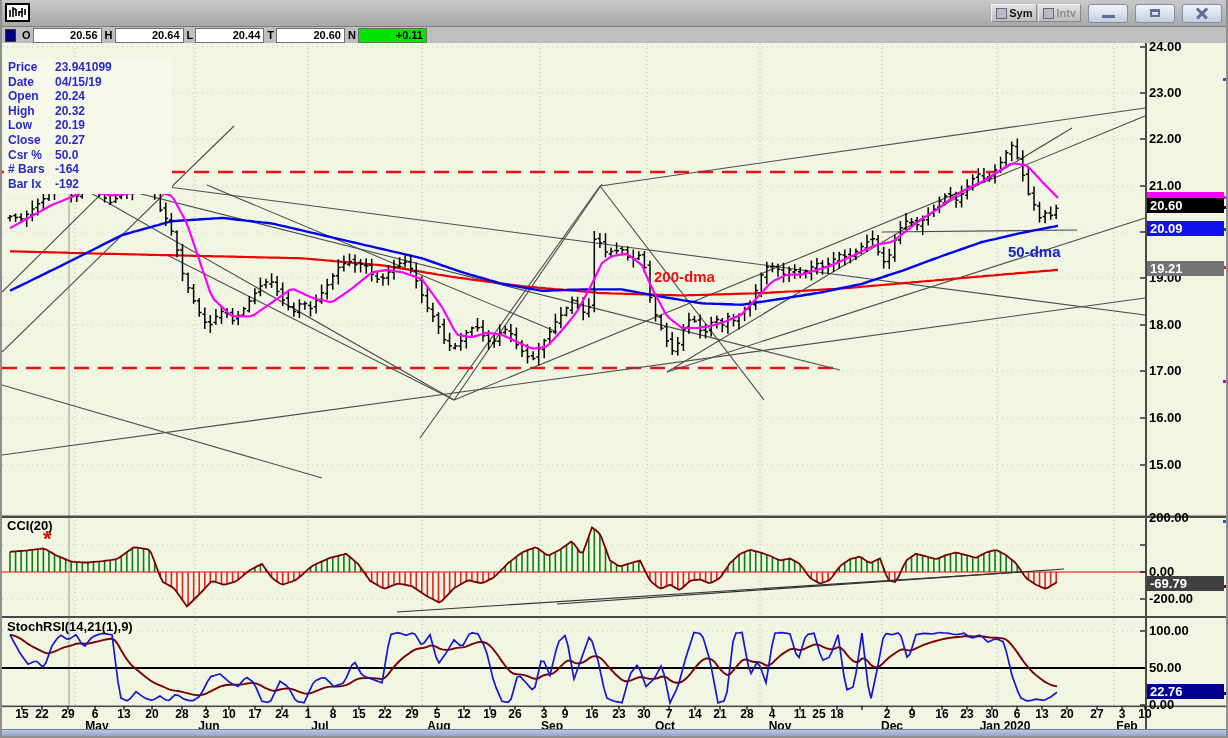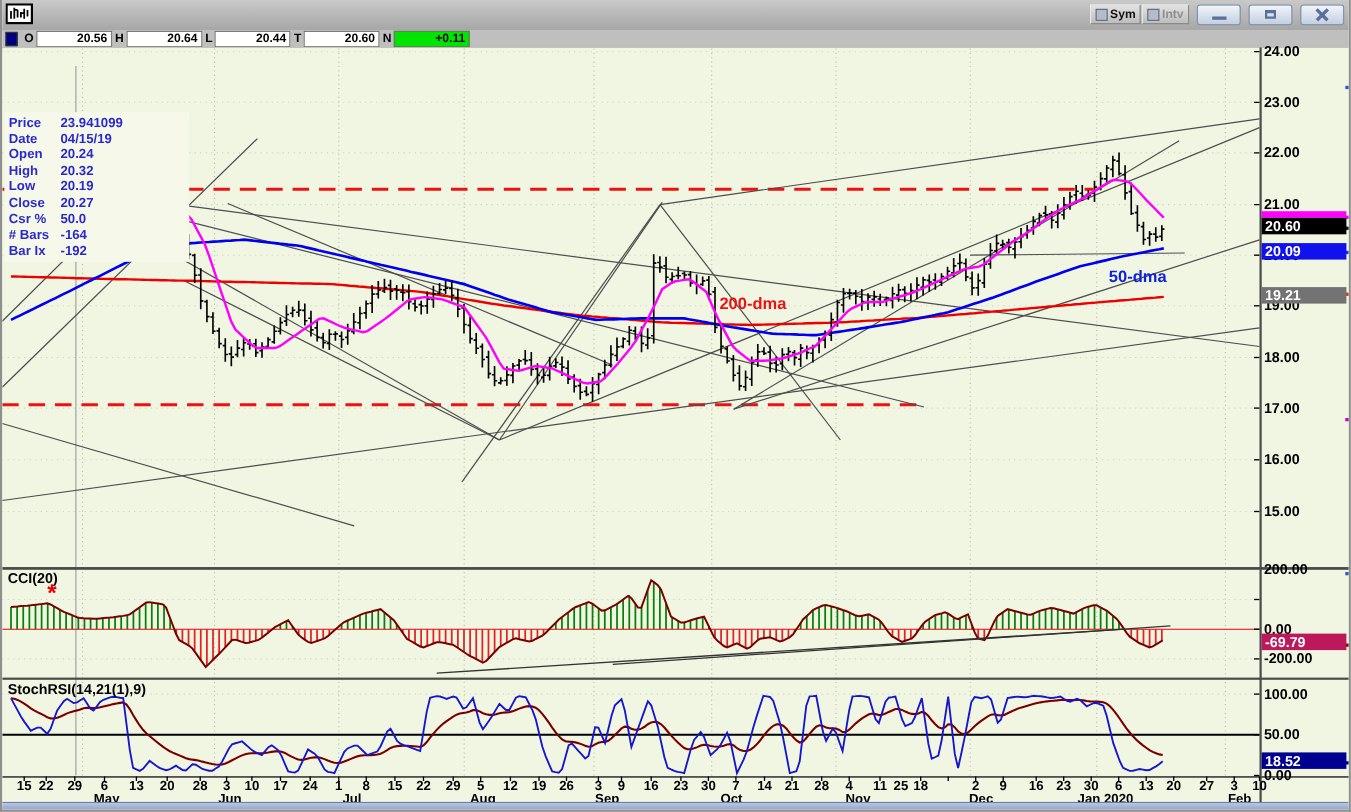--- a/index.html
+++ b/index.html
@@ -35,21 +35,21 @@
   .qval{width:64px;height:12px;background:#fff;border:1px solid #6f6f6f;
     font-size:11px;font-weight:bold;color:#000;text-align:right;padding:0 3px 1px 0;line-height:13px;}
   .qval.green{background:#00e400;}
   
   .ax-label{position:absolute;left:1147px;font-size:13px;font-weight:bold;color:#000;white-space:nowrap;}
   .ax-box{position:absolute;left:1145px;width:77px;height:15px;font-size:13px;font-weight:bold;
     color:#fff;line-height:15px;padding-left:3px;box-sizing:border-box;white-space:nowrap;}
   .day-label{position:absolute;font-size:12px;font-weight:bold;color:#000;transform:translateX(-50%);top:707px;}
   .month-label{position:absolute;font-size:12px;font-weight:bold;color:#000;transform:translateX(-50%);top:719px;white-space:nowrap;}
   .panel-label{position:absolute;left:5px;font-size:13px;font-weight:bold;color:#000;}
-  .info-panel{position:absolute;left:2px;top:58px;width:164px;background:#f6f8e9;padding:2px 0 3px 4px;margin-top:44px;}
+  .info-panel{position:absolute;left:2px;top:58px;width:164px;background:#f6f8e9;padding:2px 0 3px 4px;}
   .info-row{position:relative;height:14.6px;font-size:12px;font-weight:bold;color:#2a2acc;white-space:nowrap;}
   .info-row .v{position:absolute;left:47px;top:0;}
   .lbl-200dma{position:absolute;left:652px;top:268px;font-size:15px;font-weight:bold;color:#ee1111;}
   .lbl-50dma{position:absolute;left:1006px;top:243px;font-size:15px;font-weight:bold;color:#1122dd;}
   .asterisk{position:absolute;left:41px;top:526px;font-size:22px;font-weight:bold;color:#ee0000;}
   .bottom-strip{position:absolute;left:0;right:0;bottom:0;height:6px;
     background:linear-gradient(#bac7e1,#92a6cb);border-top:1px solid #6a7fa8;}
   #chart-svg{position:absolute;left:0;top:43px;}
 </style>
 </head>
@@ -459,22 +459,22 @@
       <div class="ax-label" style="top: 510px;">200.00</div>
       <div class="ax-label" style="top: 564px;">0.00</div>
       <div class="ax-label" style="top: 591px;">-200.00</div>
       <div class="ax-label" style="top: 623px;">100.00</div>
       <div class="ax-label" style="top: 660px;">50.00</div>
       <div class="ax-label" style="top: 697px;">0.00</div>
       <div class="ax-box" style="top: 192px; height: 6px; line-height: 6px; background: rgb(255, 0, 255);"></div>
       <div class="ax-box" style="top: 197.5px; height: 15px; line-height: 15px; background: rgb(0, 0, 0);">20.60</div>
       <div class="ax-box" style="top: 220.5px; height: 15px; line-height: 15px; background: rgb(17, 17, 238);">20.09</div>
       <div class="ax-box" style="top: 260.5px; height: 15px; line-height: 15px; background: #737373;">19.21</div>
-      <div class="ax-box" style="top: 575.5px; background: #be185d;">-69.79</div>
-      <div class="ax-box" style="top: 683.5px; background: rgb(0, 0, 144);">18.52</div>
+      <div class="ax-box" style="top: 575.5px; background: #404040;">-69.79</div>
+      <div class="ax-box" style="top: 683.5px; background: rgb(0, 0, 144);">22.76</div>
       <div class="day-label" style="left: 20px;">15</div>
       <div class="day-label" style="left: 40px;">22</div>
       <div class="day-label" style="left: 66px;">29</div>
       <div class="day-label" style="left: 93px;">6</div>
       <div class="day-label" style="left: 122px;">13</div>
       <div class="day-label" style="left: 150px;">20</div>
       <div class="day-label" style="left: 180px;">28</div>
       <div class="day-label" style="left: 204px;">3</div>
       <div class="day-label" style="left: 227px;">10</div>
       <div class="day-label" style="left: 253px;">17</div>

